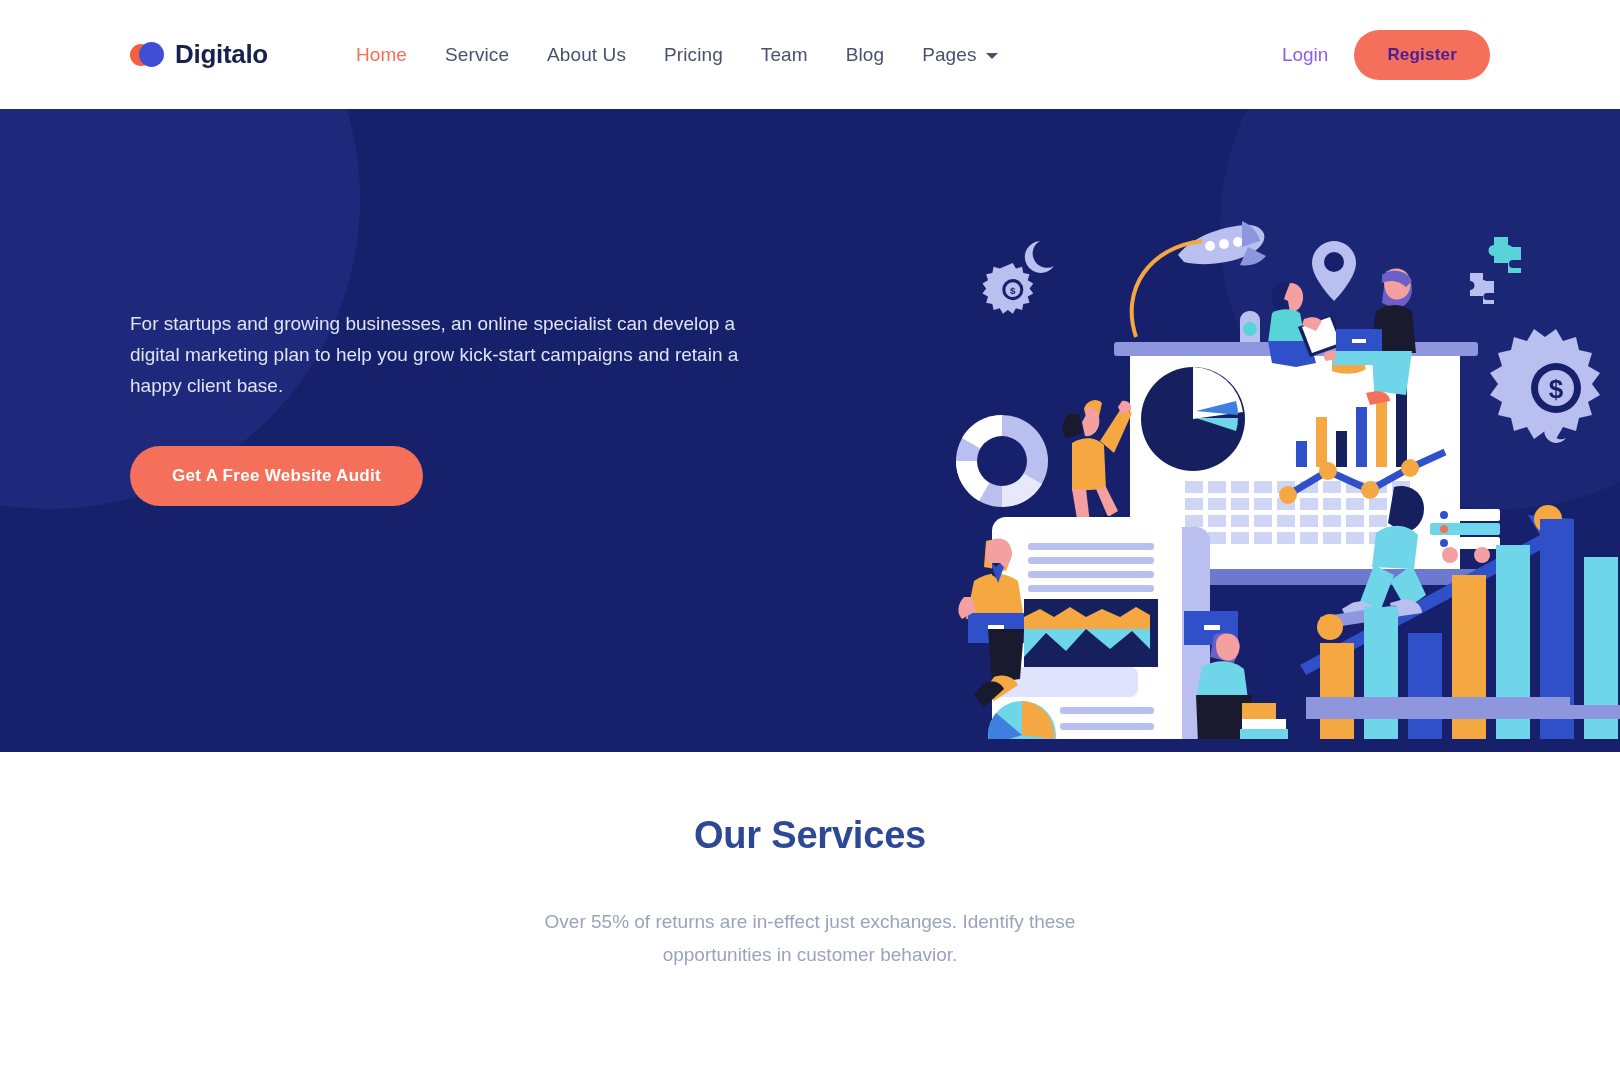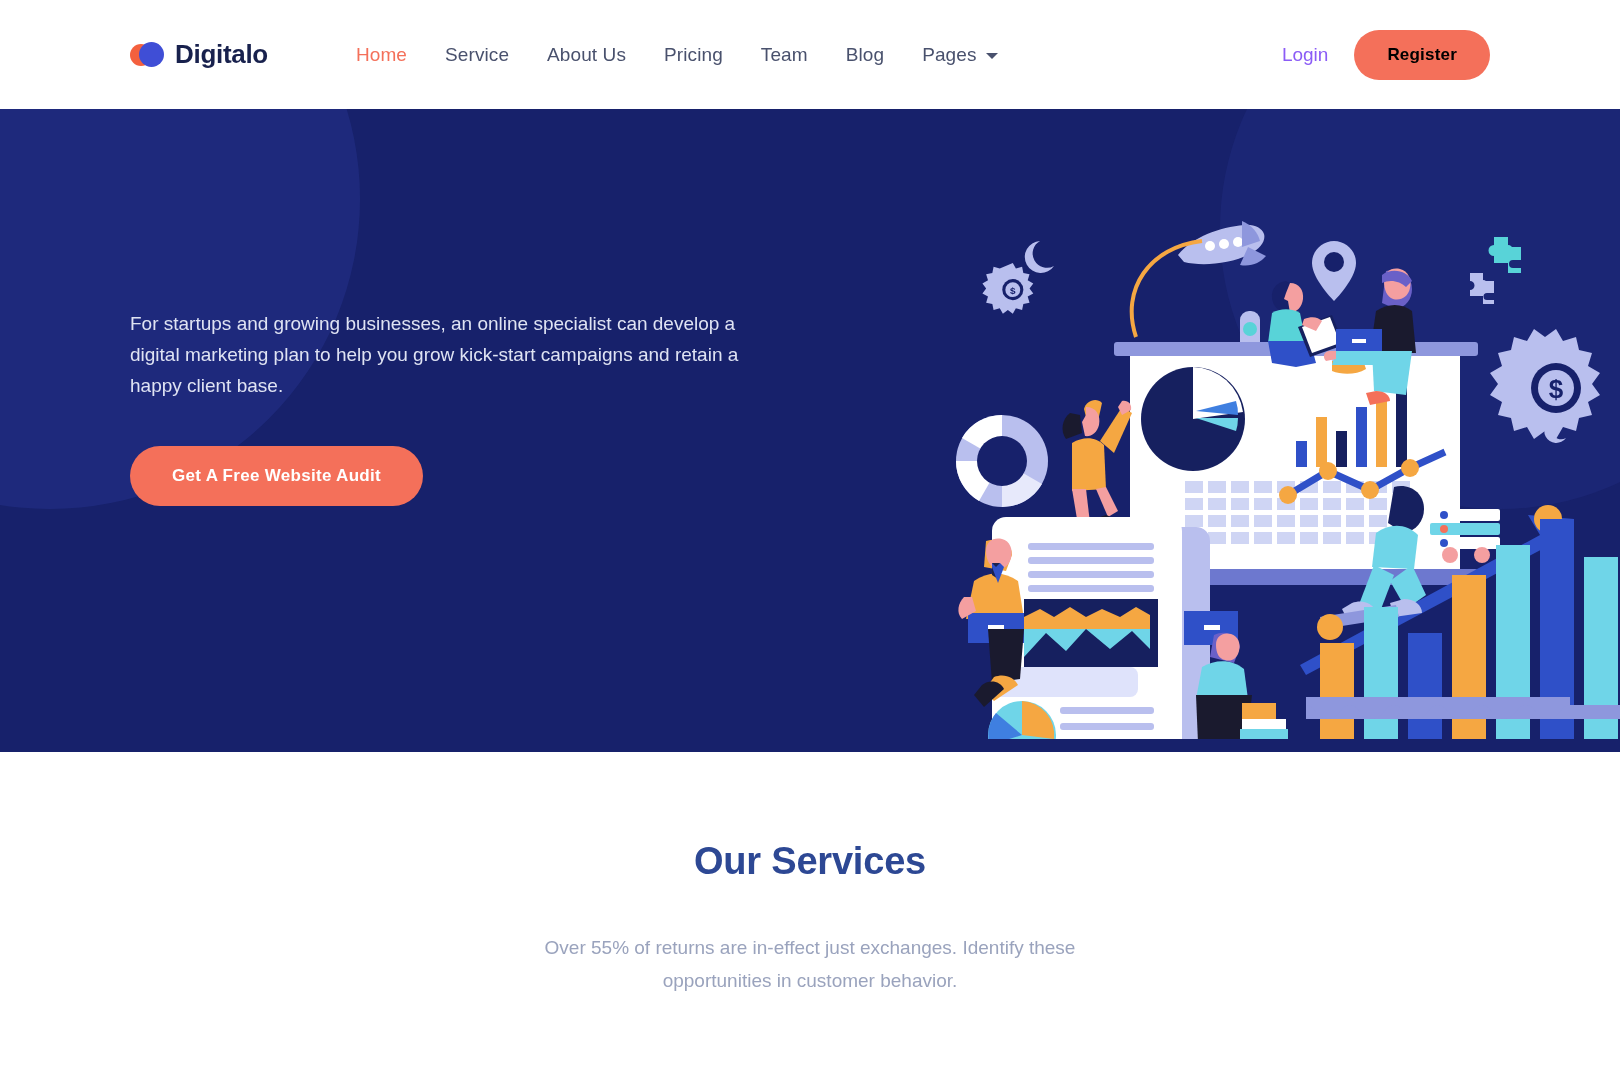--- a/index.html
+++ b/index.html
@@ -56,21 +56,21 @@
     display: inline-block;
     margin-top: 3px;
   }
 
   .header-right {
     margin-left: auto;
     display: flex; align-items: center; gap: 26px;
   }
   .login-link { font-size: 19px; color: #8b5cf6; cursor: pointer; }
   .register-btn {
-    background: #f4705a; color: #000000;
+    background: #f4705a; color: #4c1d95;
     font-size: 17px; font-weight: 700;
     border: none; border-radius: 30px;
     padding: 15px 33px; cursor: pointer;
     letter-spacing: 0.2px;
   }
 
   
   .hero {
     position: relative;
     height: 643px;
@@ -119,21 +119,21 @@
     position: absolute;
     right: 0px; top: 110px;
     width: 680px; height: 520px;
     z-index: 4;
   }
   .hero-art svg { width: 100%; height: 100%; display: block; }
 
   
   .services {
     background: #ffffff;
-    padding-top: 88px;
+    padding-top: 62px;
     text-align: center;
   }
   .services-title {
     font-size: 38px; font-weight: 800; color: #2d4894;
     letter-spacing: -0.2px;
   }
   .services-sub {
     margin: 48px auto 0;
     max-width: 600px;
     font-size: 19px; line-height: 1.75; color: #9aa3bd;

